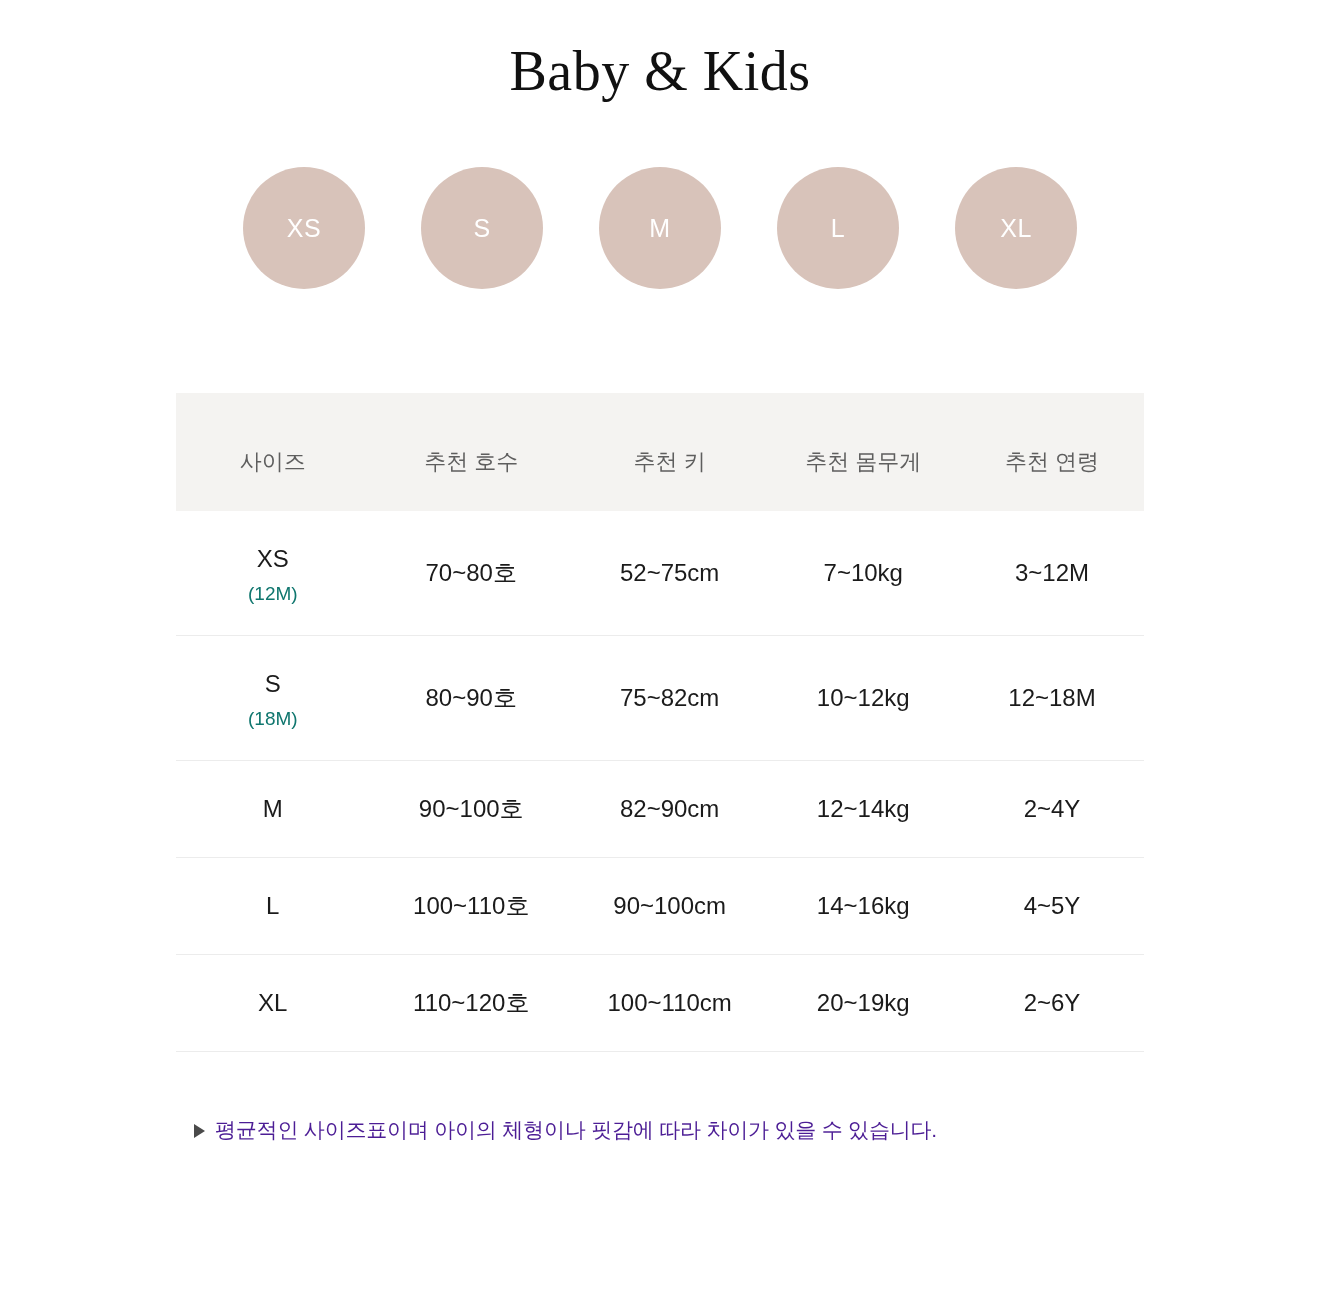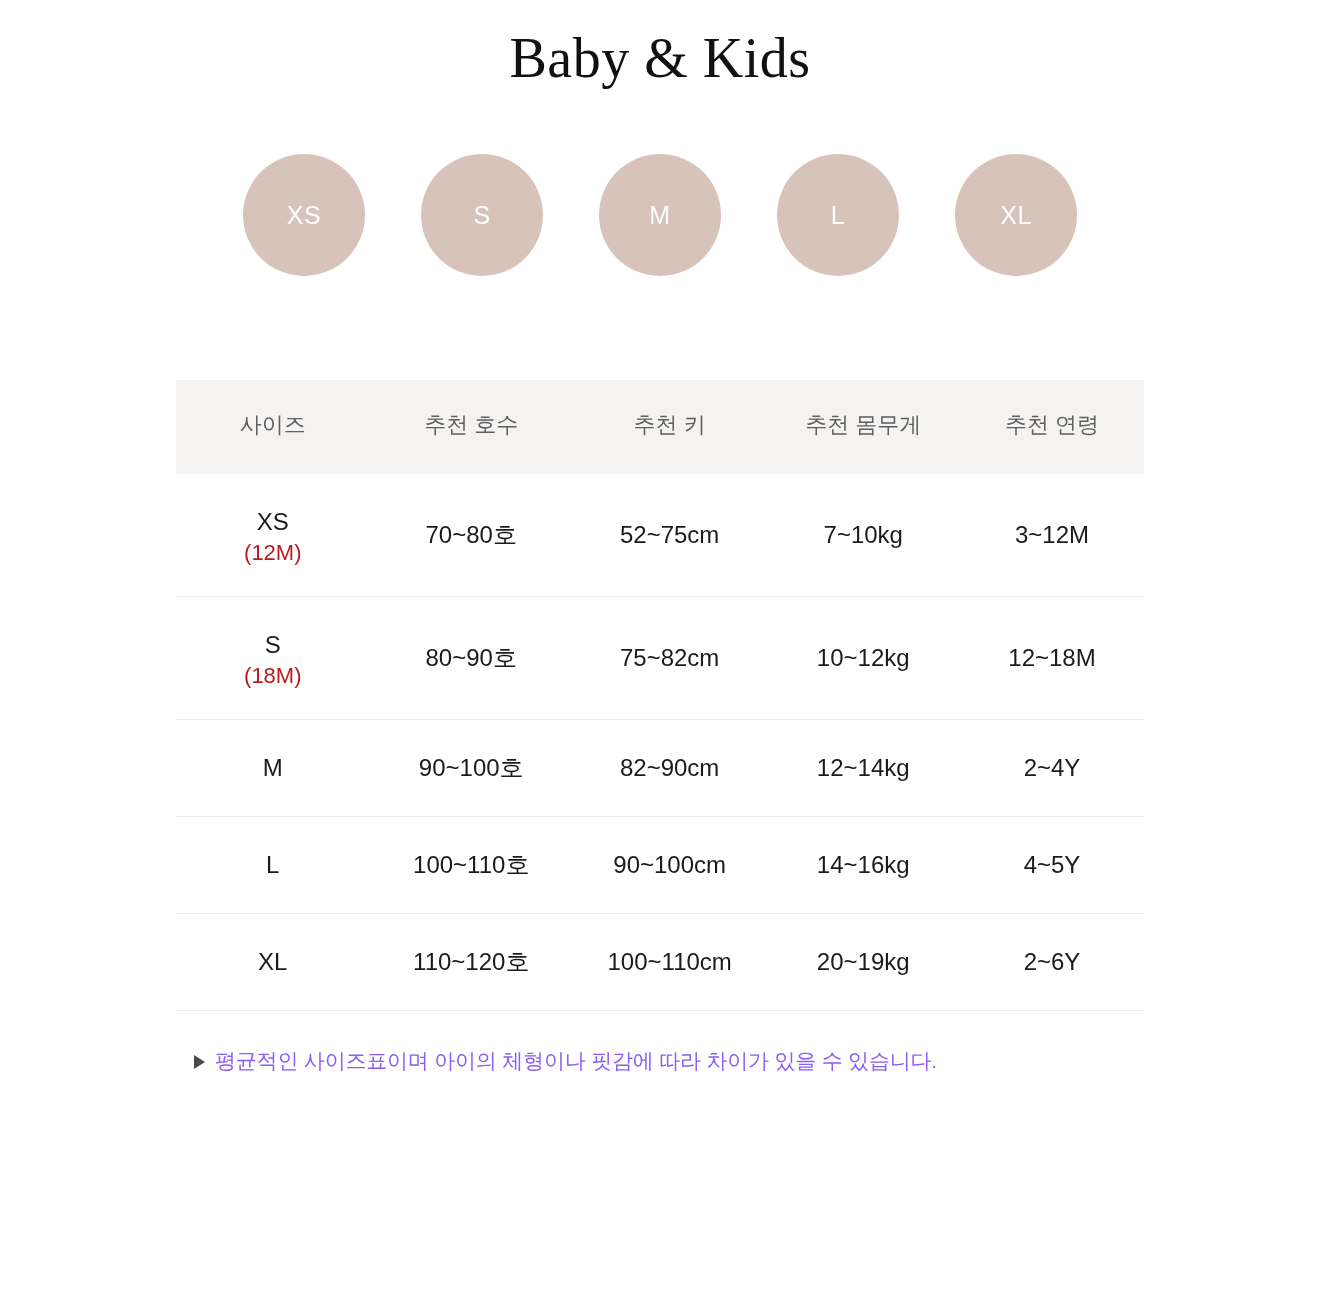--- a/index.html
+++ b/index.html
@@ -20,20 +20,21 @@
     width: 1320px;
     height: 1306px;
     position: relative;
   }
 
   
   .title-block {
     text-align: center;
     padding-top: 28px;
     font-family: "Liberation Serif", serif;
+    margin-top: 13px;
   }
   .title-line1 {
     font-size: 56px;
     line-height: 1.08;
     letter-spacing: 0.5px;
     color: #111111;
   }
   .title-line2 {
     font-size: 50px;
     line-height: 1.12;
@@ -70,21 +71,21 @@
   table.size-table {
     width: 100%;
     border-collapse: collapse;
     table-layout: fixed;
   }
   table.size-table thead th {
     background: #f4f3f1;
     color: #5e5e5e;
     font-size: 22px;
     font-weight: normal;
-    padding: 30px 0 34px 0;
+    padding: 54px 0 34px 0;
     text-align: center;
     border: none;
   }
   table.size-table tbody td {
     text-align: center;
     font-size: 24px;
     color: #1b1b1b;
     padding: 30px 0 30px 0;
     border-bottom: 1px solid #ececec;
     vertical-align: middle;
@@ -97,31 +98,31 @@
   .col-height { width: 20%; }
   .col-weight { width: 20%; }
   .col-age    { width: 19%; }
 
   .size-label {
     display: block;
     line-height: 1.5;
   }
   .size-sub {
     display: block;
-    font-size: 22px;
-    color: #b91c1c;
-    margin-top: 0;
+    font-size: 19px;
+    color: #0f766e;
+    margin-top: 6px;
   }
 
   
   .footnote {
-    margin: 36px auto 0 auto;
+    margin: 64px auto 0 auto;
     width: 968px;
     font-size: 21px;
-    color: #8b5cf6;
+    color: #4c1d95;
     display: flex;
     align-items: center;
     gap: 10px;
     letter-spacing: -0.2px;
     padding-left: 36px;
   }
   .tri {
     display: inline-block;
     width: 0;
     height: 0;

